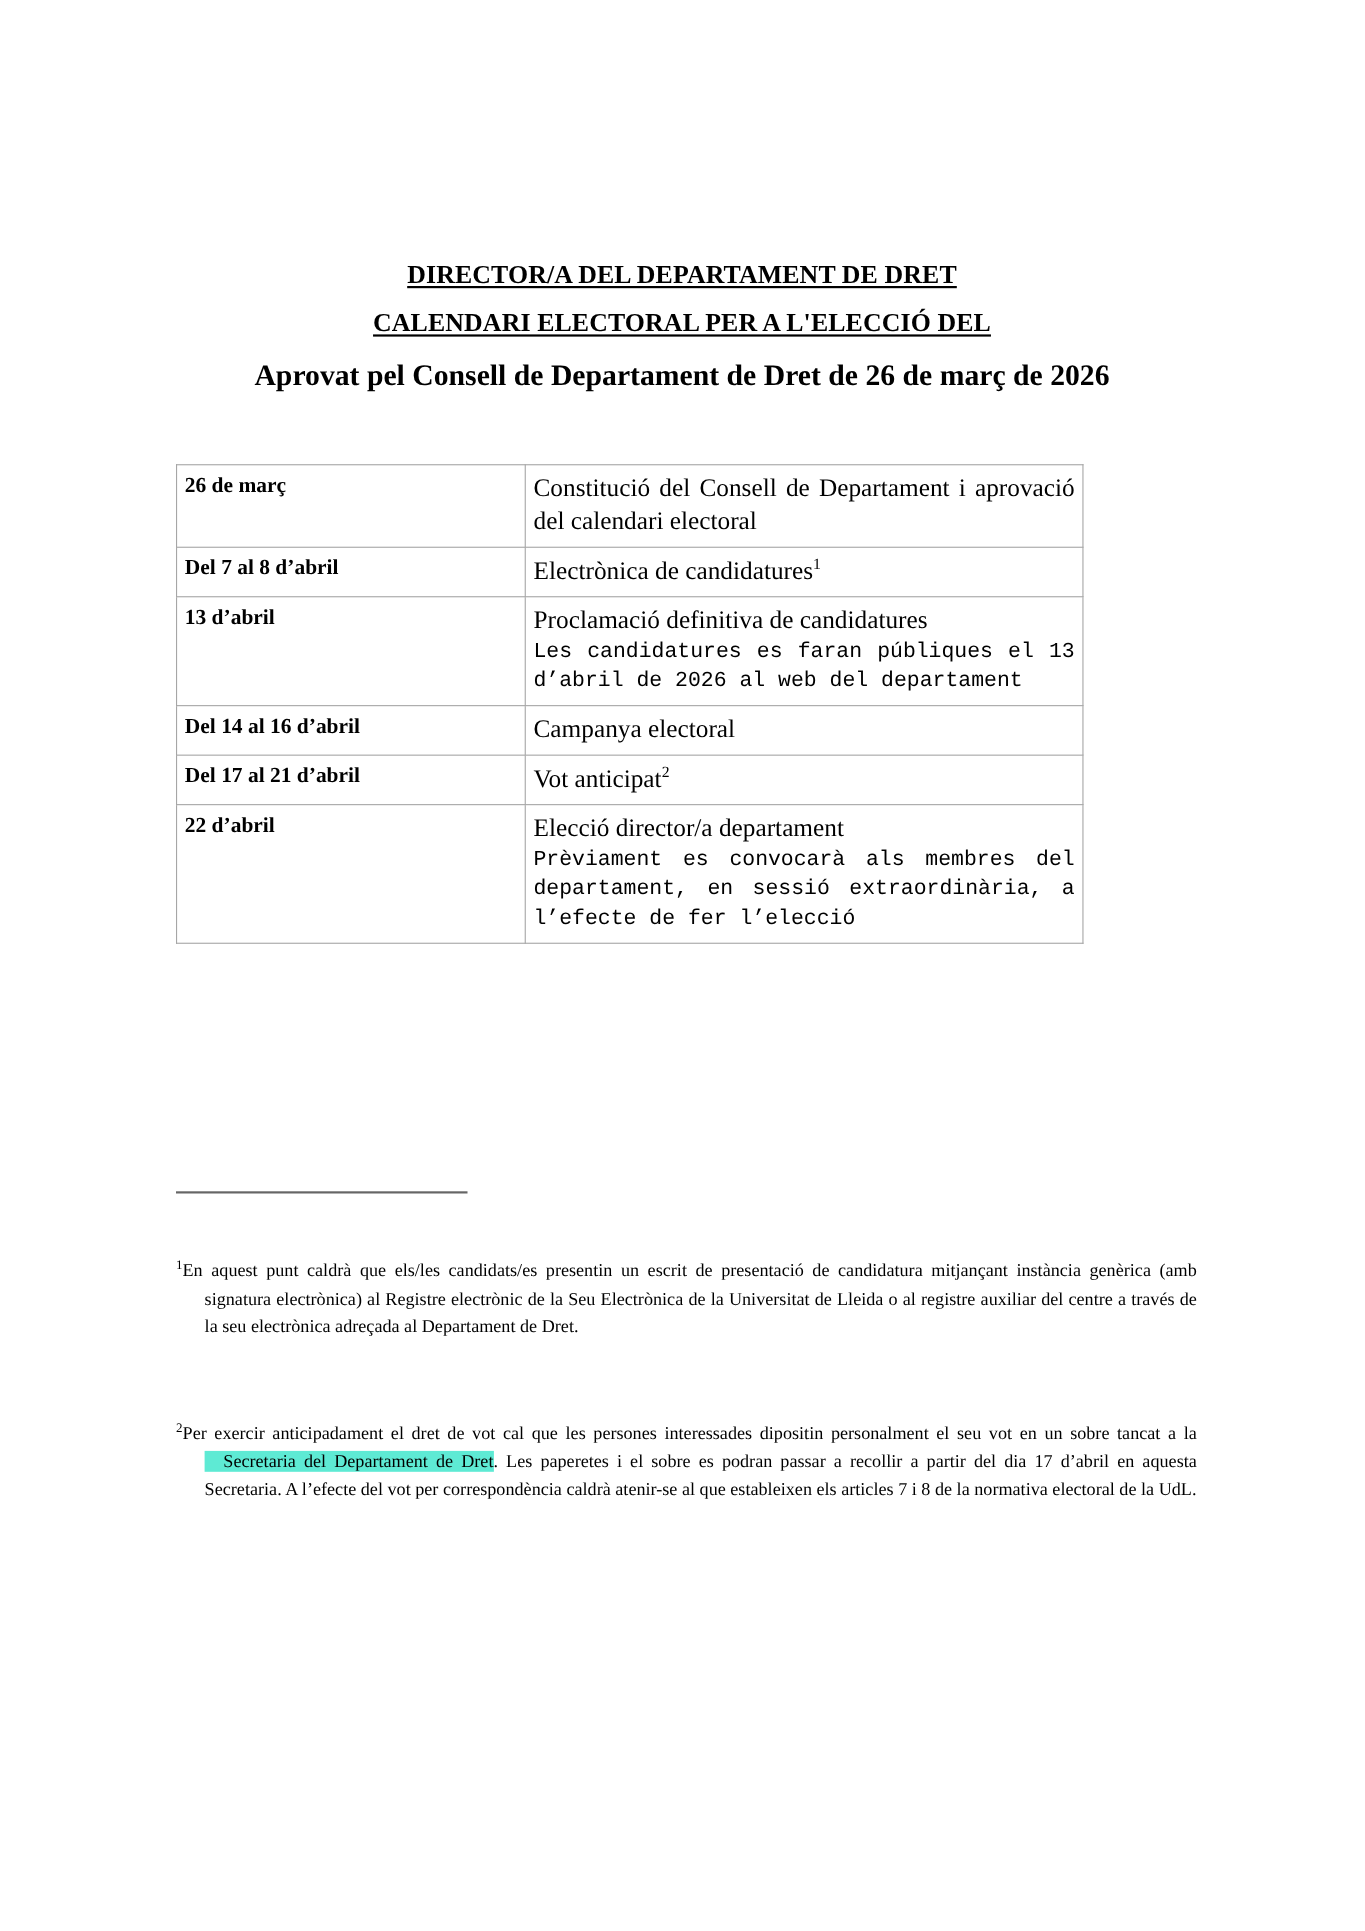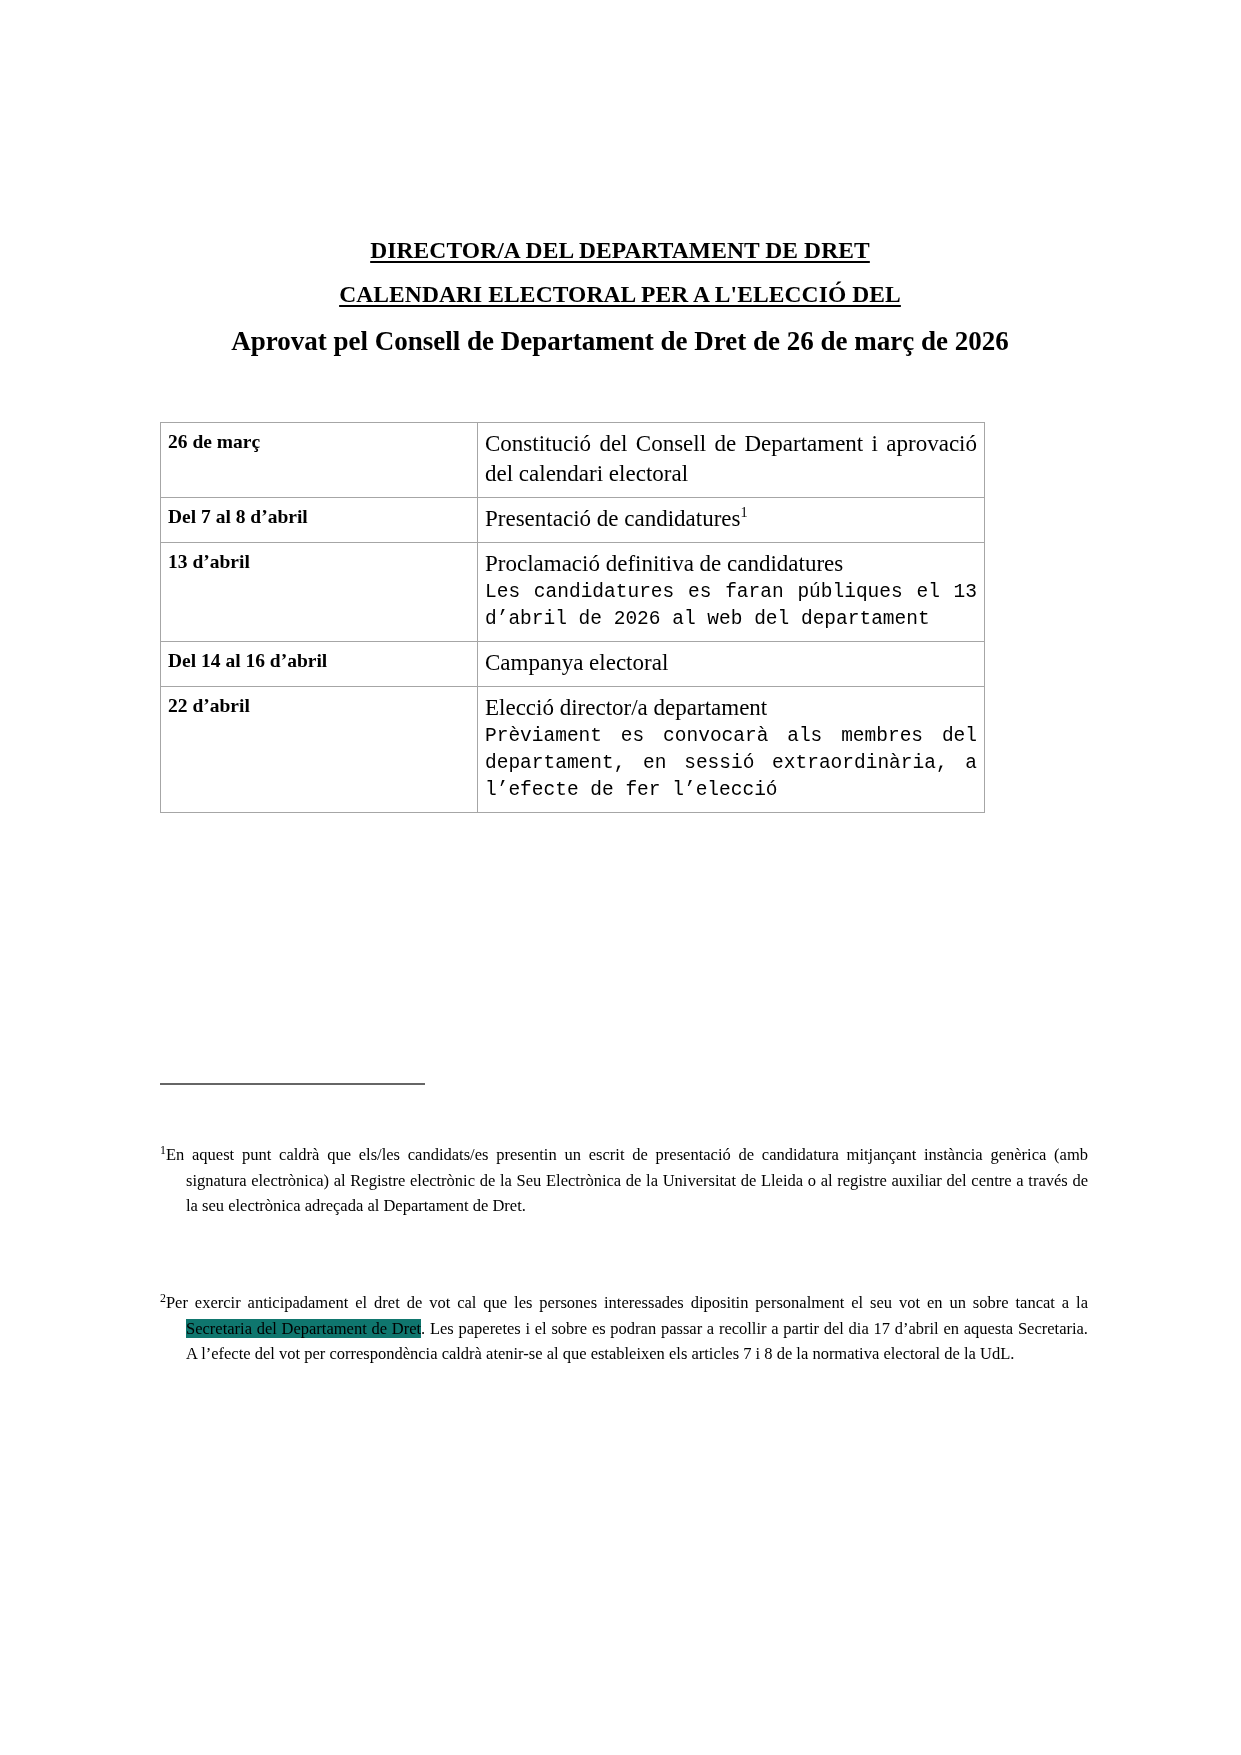--- a/index.html
+++ b/index.html
@@ -119,21 +119,22 @@
     padding-left: 26px;
     text-indent: -26px;
     text-align: justify;
   }
   .fn-marker {
     font-size: 0.72em;
     vertical-align: super;
     line-height: 0;
   }
   .hl {
-    background-color: #0f766e;
+    background-color: #5eead4;
+    padding-left: 17px;
   }
 </style>
 </head>
 <body>
 
 <div class="page">
 
   <div class="heading">
     <div class="doc-title-line"><span class="u">DIRECTOR/A DEL DEPARTAMENT DE DRET</span></div>
     <div class="doc-title-line"><span class="u">CALENDARI ELECTORAL PER A L'ELECCIÓ DEL</span></div>
@@ -146,41 +147,47 @@
       <tr>
         <td class="date-cell">26 de març</td>
         <td class="desc-cell">
             <span class="desc-main">Constitució del Consell de Departament i aprovació del calendari electoral</span>
           </td>
       </tr>
 
       <tr>
         <td class="date-cell">Del 7 al 8 d’abril</td>
         <td class="desc-cell">
-            <span class="desc-main"><span>Presentació de candidatures</span><sup>1</sup></span>
+            <span class="desc-main"><span>Electrònica de candidatures</span><sup>1</sup></span>
           </td>
       </tr>
 
 
 
       <tr>
         <td class="date-cell">13 d’abril</td>
         <td class="desc-cell">
             <span class="desc-main">Proclamació definitiva de candidatures</span>
             <span class="desc-sub">Les candidatures es faran públiques el 13 d’abril de 2026 al web del departament</span>
           </td>
       </tr>
 
       <tr>
         <td class="date-cell">Del 14 al 16 d’abril</td>
         <td class="desc-cell">
             <span class="desc-main">Campanya electoral</span>
           </td>
       </tr>
 
+      <tr>
+        <td class="date-cell">Del 17 al 21 d’abril</td>
+        <td class="desc-cell">
+            <span class="desc-main"><span>Vot anticipat</span><sup>2</sup></span>
+          </td>
+      </tr>
 
       <tr>
         <td class="date-cell">22 d’abril</td>
         <td class="desc-cell">
             <span class="desc-main">Elecció director/a departament</span>
             <span class="desc-sub">Prèviament es convocarà als membres del departament, en sessió extraordinària, a l’efecte de fer l’elecció</span>
           </td>
       </tr>
 
     </tbody>

